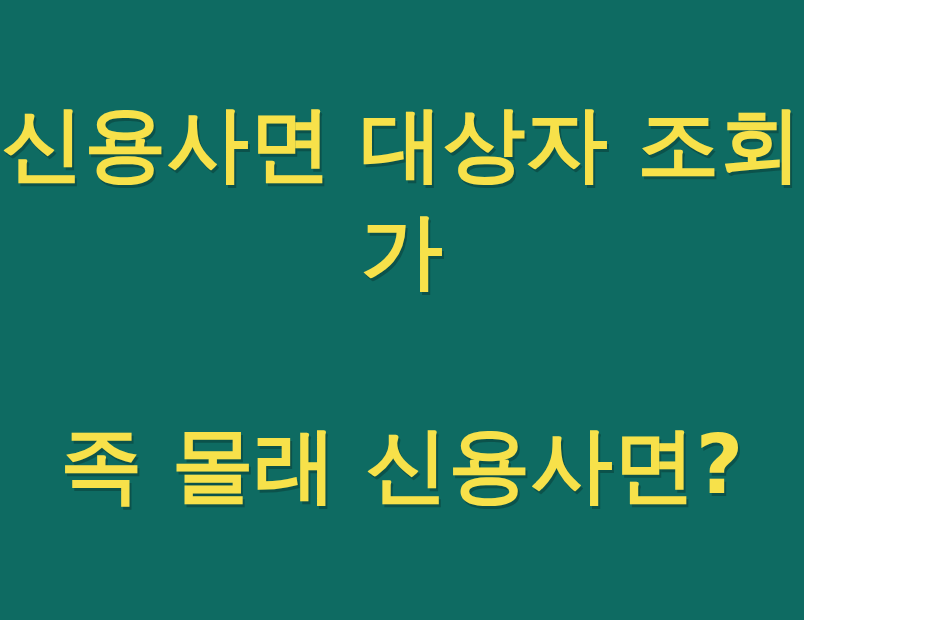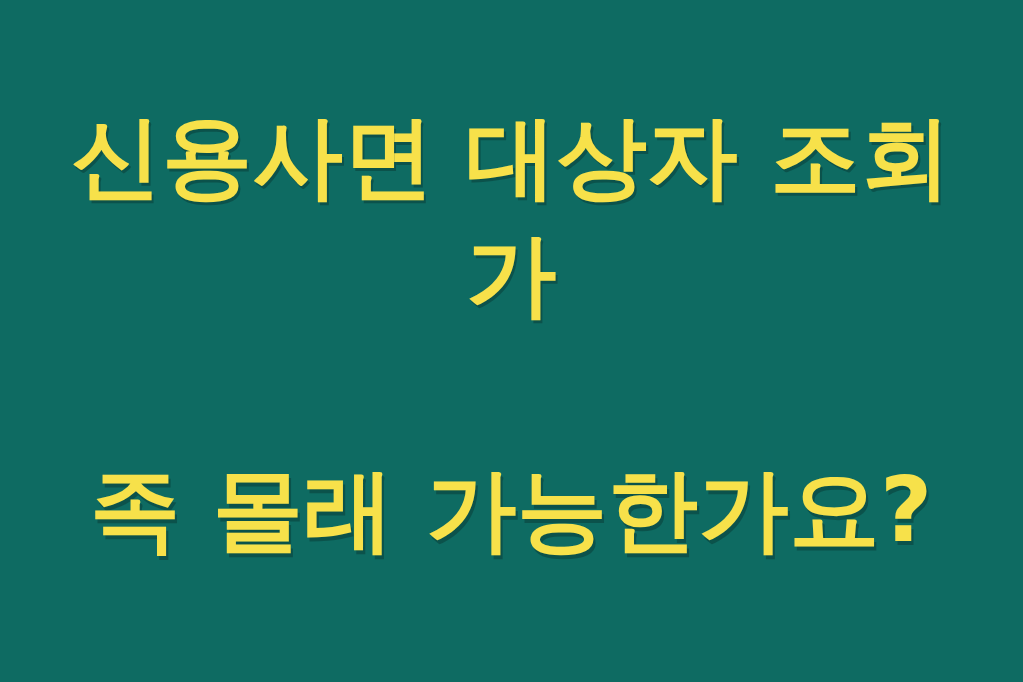--- a/index.html
+++ b/index.html
@@ -10,21 +10,21 @@
 
   body {
     width: 930px;
     height: 620px;
     overflow: hidden;
     font-family: "DejaVu Sans", "Liberation Sans", sans-serif;
   }
 
   #thumbnail-card {
     position: relative;
-    width: 930px;
+    width: 804px;
     height: 620px;
     box-sizing: border-box;
     display: flex;
     align-items: center;
     justify-content: center;
     background: #0e6b62;
   }
 
   #headline {
     width: 860px;
@@ -47,16 +47,16 @@
     display: block;
   }
 </style>
 </head>
 <body>
 
 <div id="thumbnail-card" style="background: rgb(14, 107, 98);">
 
   <h1 id="headline" style="color: rgb(247, 225, 74); text-shadow: rgba(9, 62, 56, 0.55) 2px 3px 0px;">
     <span class="headline-line">신용사면 대상자 조회 가</span>
-    <span class="headline-line">족 몰래 가능한가요?</span>
+    <span class="headline-line">족 몰래 신용사면?</span>
   </h1>
 
 </div>
 
 </body></html>

